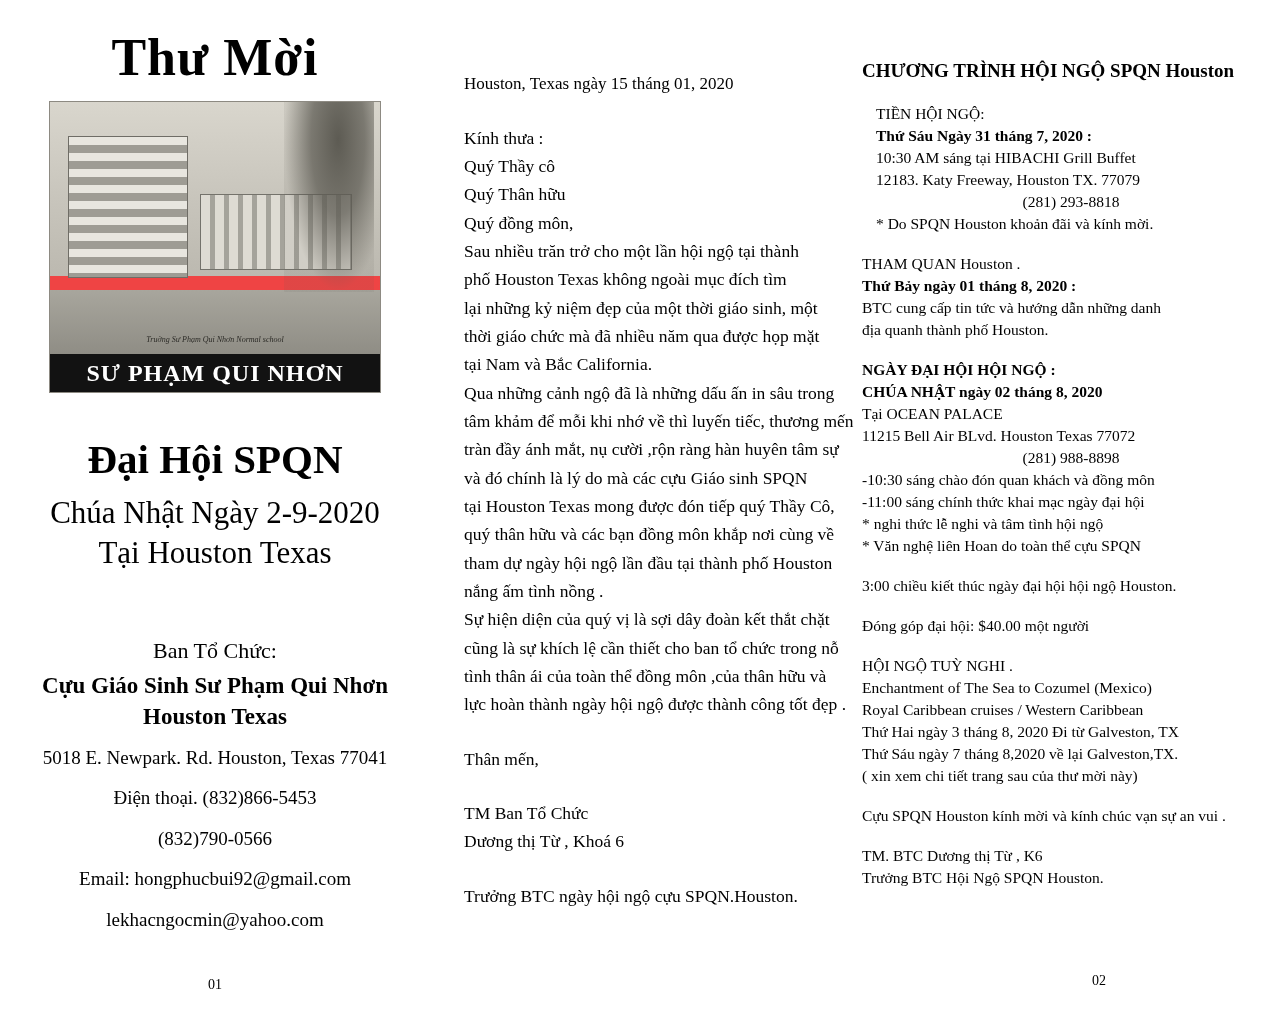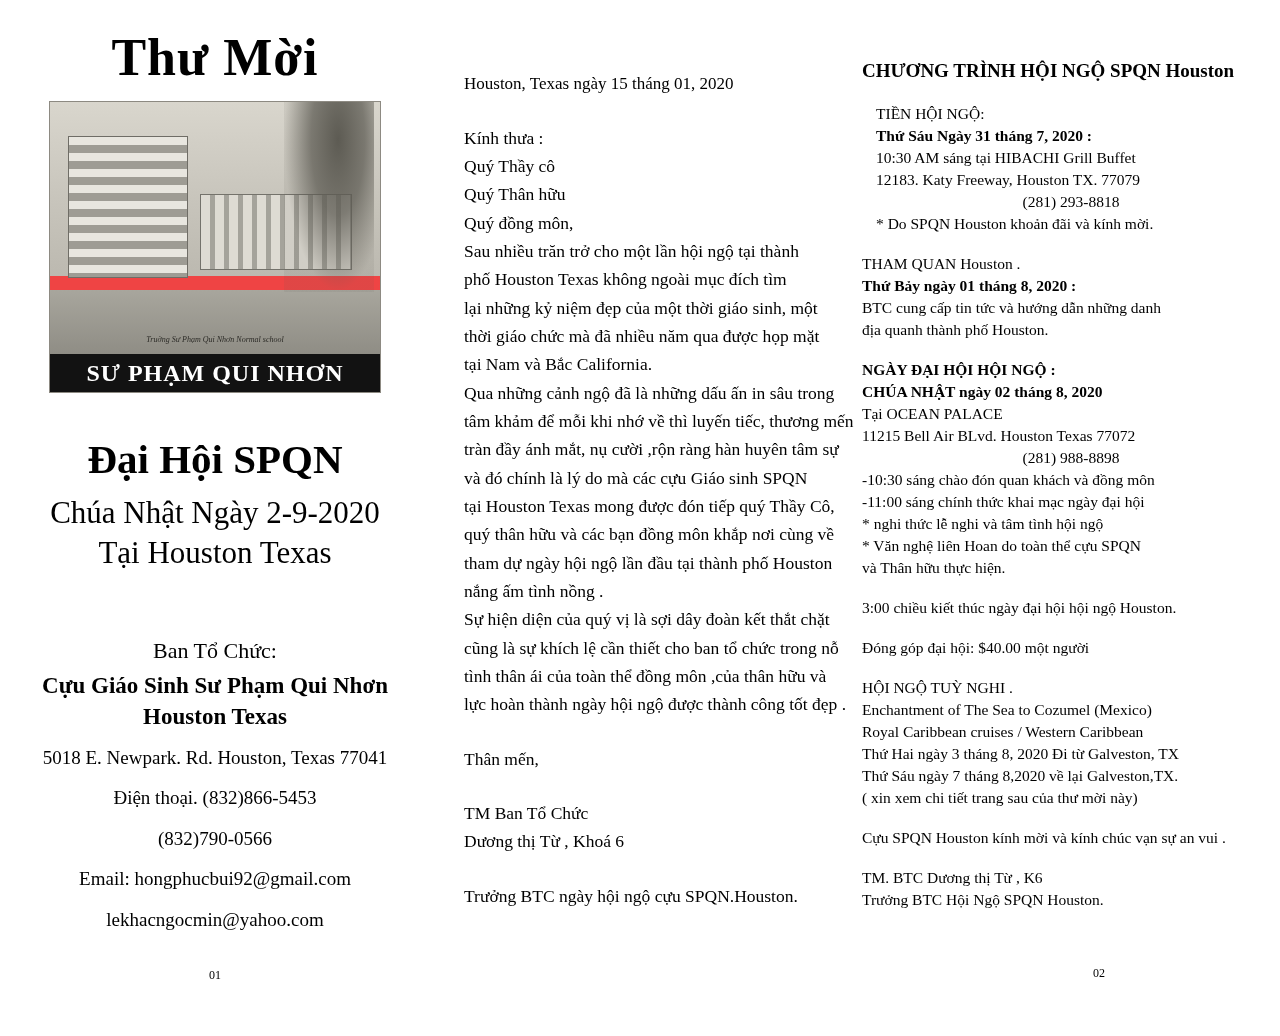--- a/index.html
+++ b/index.html
@@ -129,22 +129,22 @@
     line-height: 1.35;
   }
   .addr {
     font-size: 19px;
     margin-top: 12px;
     line-height: 1.5;
   }
   .addr div { margin-top: 12px; }
   .pagenum {
     position: absolute;
-    font-size: 12px;
-    bottom: 53px;
+    font-size: 14px;
+    bottom: 43px;
   }
   .pagenum.c1 { left: 0; width: 430px; text-align: center; }
   .pagenum.c2 { left: 430px; width: 410px; text-align: center; }
 
   
   .col2 {
     position: absolute;
     left: 440px;
     top: 0;
     width: 400px;
@@ -288,21 +288,20 @@
     <div class="sec">
       <p class="bold">NGÀY ĐẠI HỘI  HỘI NGỘ  :</p>
       <p class="bold">CHÚA NHẬT ngày 02 tháng 8, 2020</p>
       <p>Tại  OCEAN PALACE</p>
       <p>11215  Bell Air  BLvd.  Houston Texas  77072</p>
       <p class="center">(281) 988-8898</p>
       <p>-10:30 sáng chào đón quan khách và đồng môn</p>
       <p>-11:00 sáng chính thức khai mạc ngày đại hội</p>
       <p>* nghi thức lễ nghi và tâm tình hội ngộ</p>
       <p>* Văn nghệ liên Hoan do toàn thể cựu SPQN</p>
-      <p>   và Thân hữu thực hiện.</p>
     </div>
 
     <div class="sec">
       <p>3:00 chiều kiết thúc ngày đại hội hội ngộ Houston.</p>
     </div>
 
     <div class="sec">
       <p>Đóng góp đại hội: $40.00 một người</p>
     </div>
 

